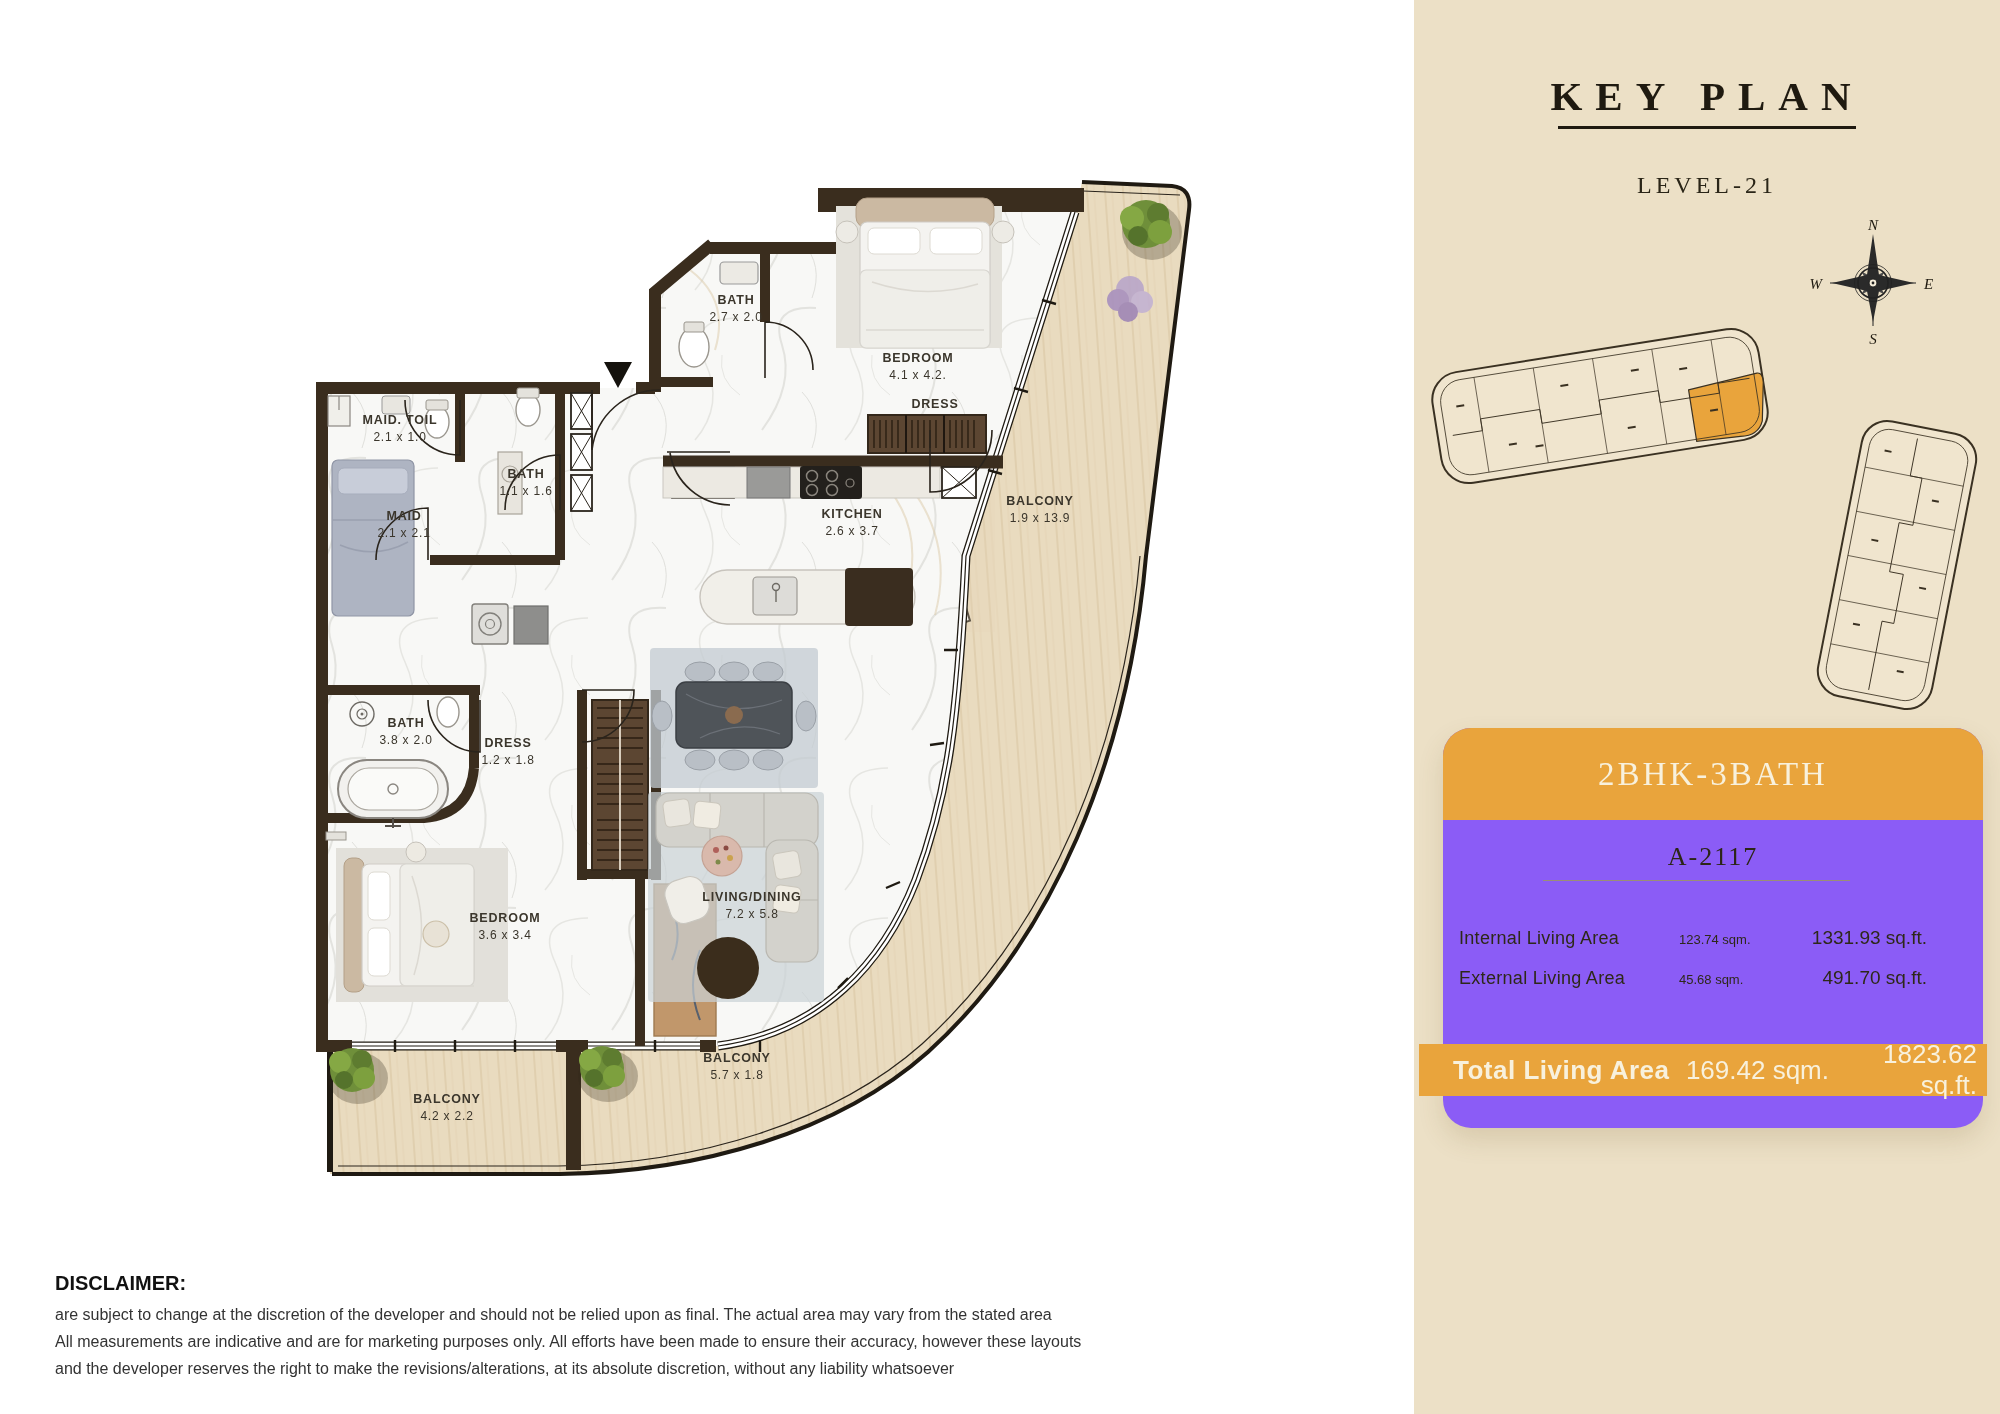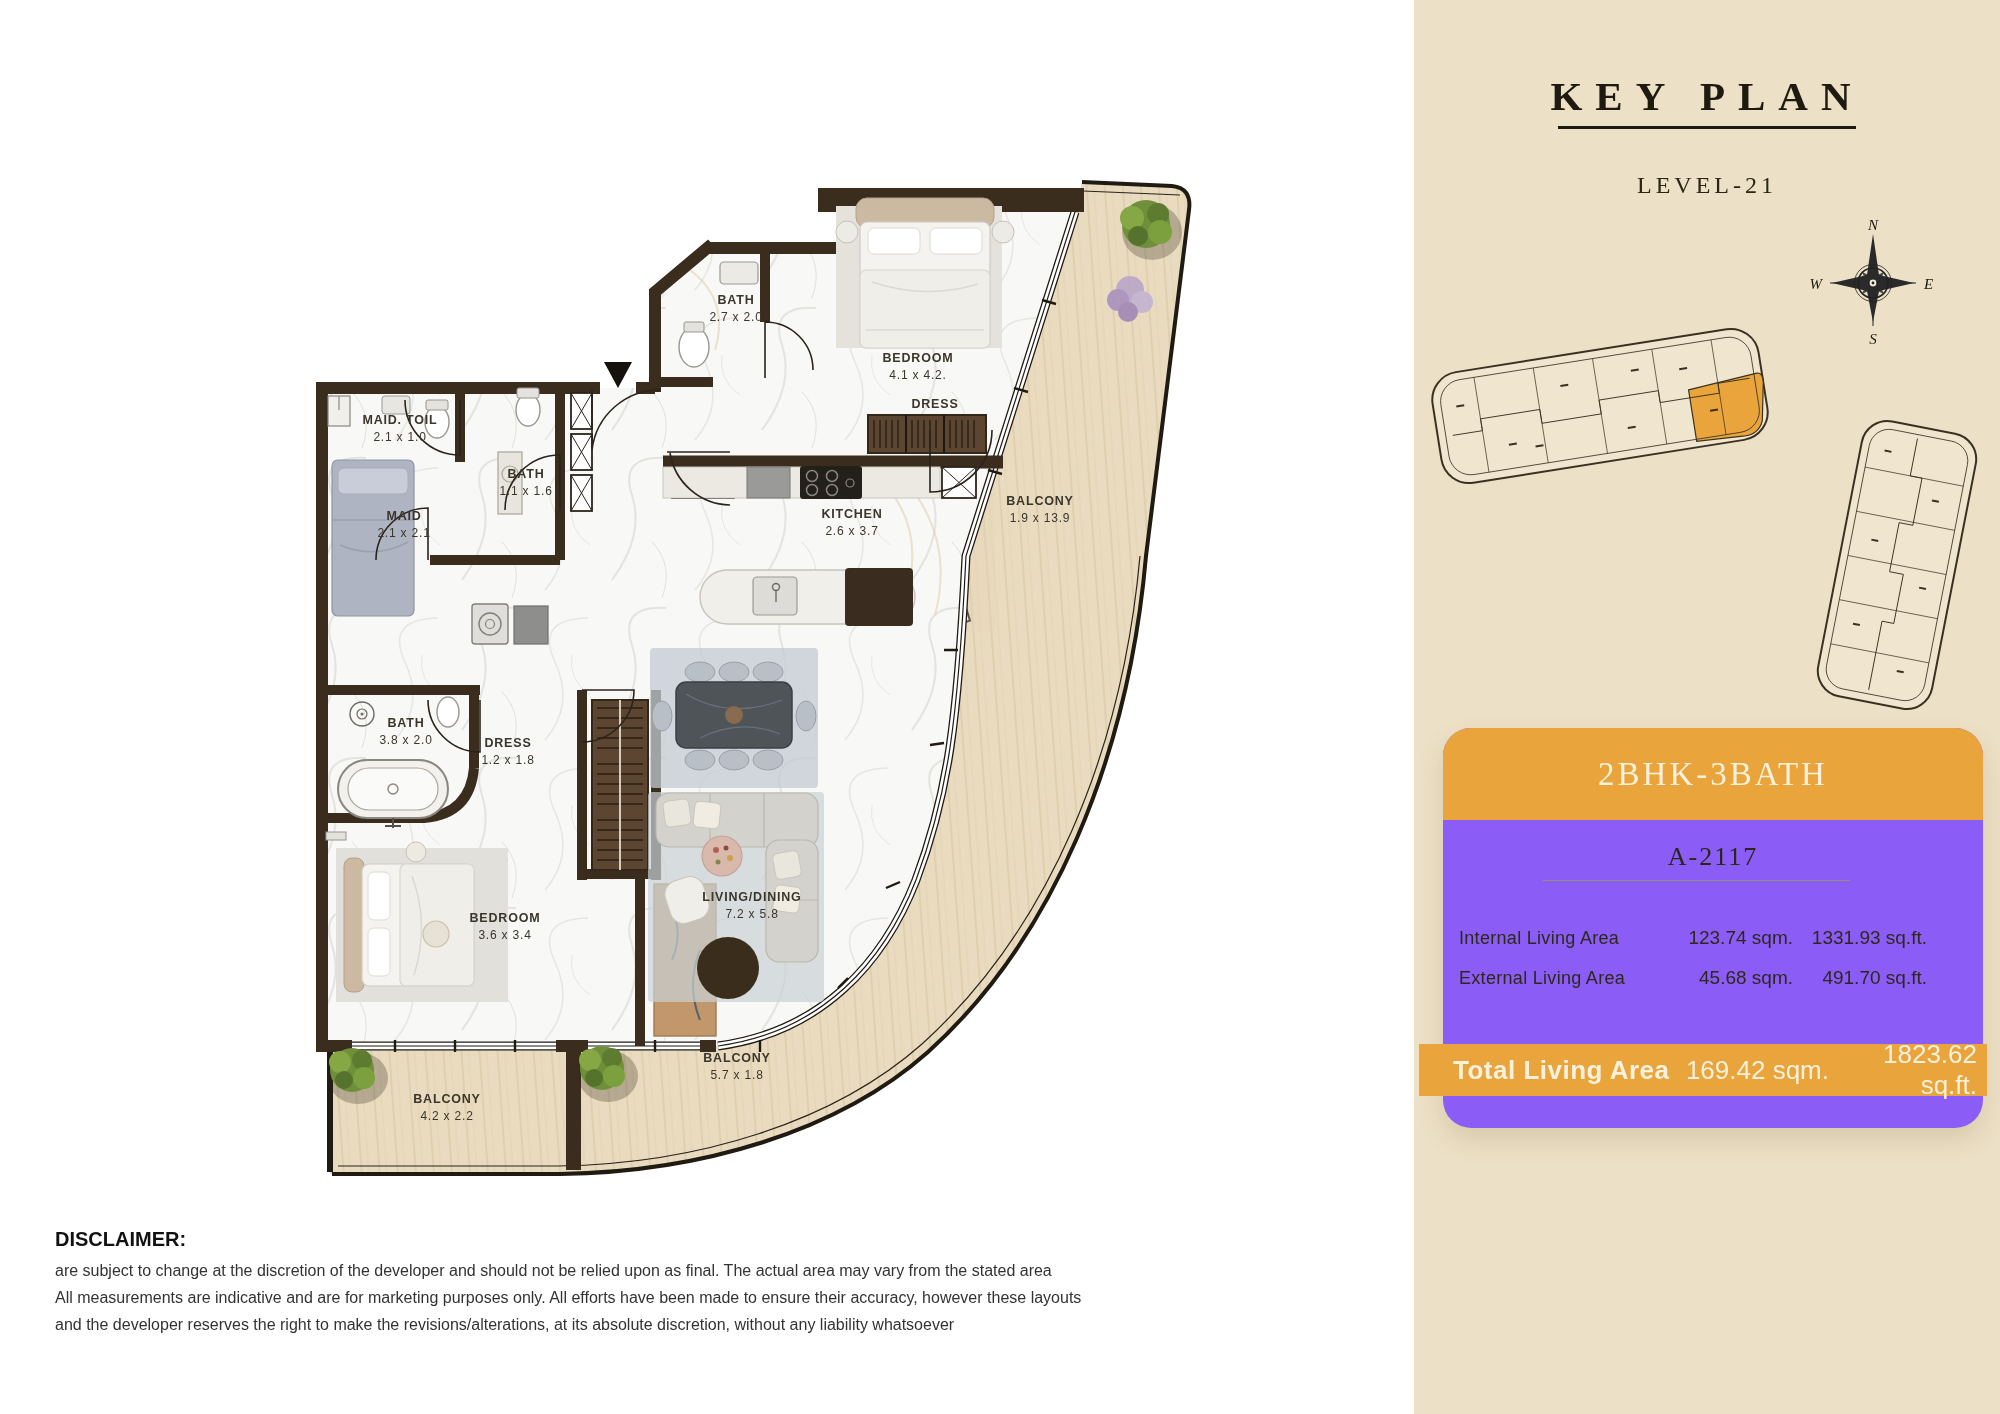--- a/index.html
+++ b/index.html
@@ -22,29 +22,29 @@
   
   #unit-card{position:absolute;left:29px;top:728px;width:540px;height:400px;background:#8b5cf6;
       border-radius:28px;box-shadow:0 12px 26px rgba(110,85,35,.16);}
   #card-header{height:92px;background:#e9a43c;border-radius:28px 28px 0 0;display:flex;align-items:center;justify-content:center;}
   #card-header .type{font-family:"Liberation Serif",serif;font-size:33px;letter-spacing:3px;color:#f8f1dd;}
   #unit-number{margin-top:22px;text-align:center;font-family:"Liberation Serif",serif;font-size:26px;letter-spacing:2px;color:#2c2617;}
   #unit-rule{margin:8px 0 0 100px;width:307px;height:0;border-top:1.4px solid #9a8e76;}
   #area-rows{margin-top:46px;}
   .area-row{display:flex;align-items:baseline;height:28px;margin-bottom:12px;padding-left:16px;}
   .area-row .lbl{flex:0 0 220px;font-size:18px;color:#2e2819;letter-spacing:.3px;}
-  .area-row .sqm{flex:0 0 114px;text-align:right;font-size:19px;color:#2e2819;}
+  .area-row .sqm{flex:0 0 114px;text-align:left;font-size:13px;color:#2e2819;}
   .area-row .sqft{flex:1;text-align:right;padding-right:56px;font-size:19px;color:#2e2819;}
   #total-band{position:absolute;left:5px;right:13px;top:1044px;height:52px;background:#e9a43c;
       display:flex;align-items:center;color:#f8f1dd;}
   #total-band .lbl{padding-left:34px;flex:0 0 226px;font-size:26px;letter-spacing:.5px;font-weight:bold;}
   #total-band .sqm{flex:0 0 150px;text-align:right;font-size:26px;}
   #total-band .sqft{flex:1;text-align:right;padding-right:10px;font-size:26px;}
   
-  #disclaimer{position:absolute;left:55px;top:1228px;width:1030px;color:#2d2d2d;}
+  #disclaimer{position:absolute;left:55px;top:1272px;width:1030px;color:#2d2d2d;}
   #disclaimer .head{font-size:20px;font-weight:bold;color:#111;margin-bottom:6px;}
   #disclaimer .line{font-size:16px;line-height:27px;color:#333;}
 </style>
 </head>
 <body>
 
 <div id="stage">
 
   <svg id="plan-svg" width="1414" height="1414" viewBox="0 0 1414 1414">
     <defs>

